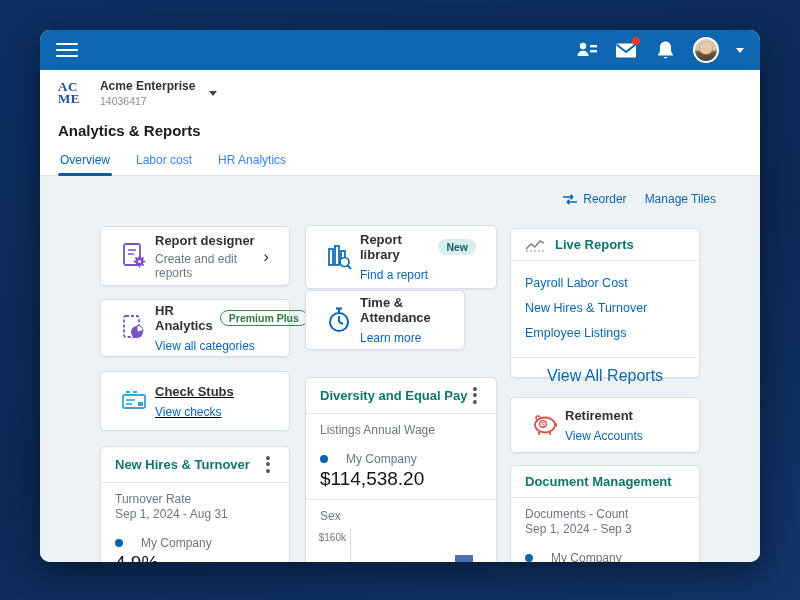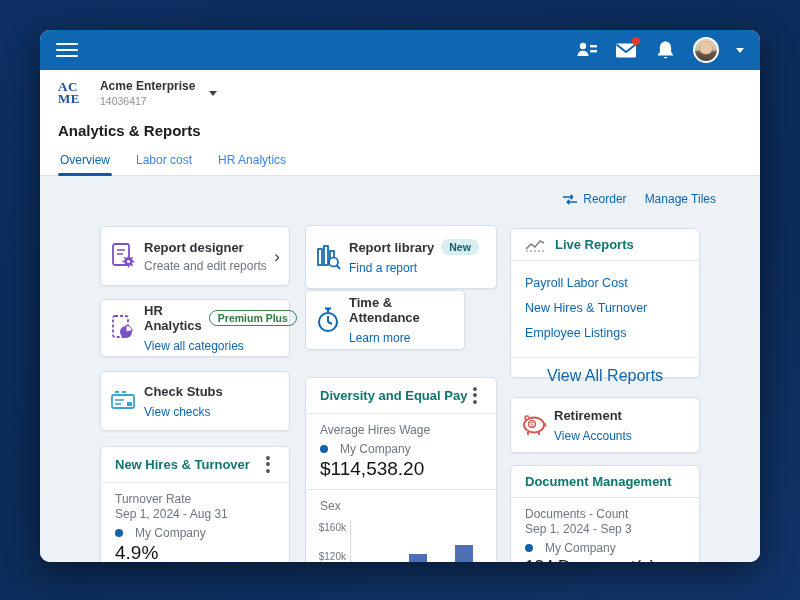--- a/index.html
+++ b/index.html
@@ -49,35 +49,35 @@
 
   
   .content { position:relative; background:#edf2f7; height:400px; }
   .actions { position:absolute; top:16px; right:44px; display:flex; align-items:center; gap:18px;justify-content:center; }
   .action-link { font-size:12px; color:#0c66b2; display:flex; align-items:center; gap:6px; cursor:pointer; }
 
   .card {
     position:absolute; background:#fff; border:1px solid #d9dfe6; border-radius:5px;
     box-shadow:0 1px 2px rgba(20,40,70,.06);
   }
-  .tile { display:flex; align-items:center; padding:10px 9px; }
+  .tile { display:flex; align-items:center; padding:10px 20px; }
   .tile .ic { width:34px; flex:0 0 34px; display:flex; align-items:center; }
   .tile-title { font-size:13px; font-weight:bold; color:#2e3338; display:flex; align-items:center; gap:7px; }
   .tile-sub { font-size:12px; color:#6e7680; margin-top:4px; }
   .tile-link { font-size:12px; color:#0c66b2; margin-top:6px; cursor:pointer; }
   .chev { margin-left:auto; font-size:17px; color:#333; cursor:pointer; line-height:1; }
   .pill-new { background:#d8edf0; color:#135f66; font-size:10.5px; font-weight:bold; padding:2px 8px; border-radius:9px; }
   .pill-premium { border:1px solid #3e8a4f; color:#2f7a40; font-size:10.5px; padding:1px 8px; border-radius:9px; white-space:nowrap; }
 
   .card-header { display:flex; align-items:center; padding:8px 14px; border-bottom:1px solid #e4e8ec; min-height:30px; }
   .card-header .hd { font-size:13px; font-weight:bold; color:#0f766e; }
   .kebab { margin-left:auto; color:#555; font-size:14px; letter-spacing:0; line-height:.45; text-align:center; width:14px; cursor:pointer; }
   .card-body { padding:9px 14px 0; }
   .metric-label, .metric-date, .section-label { font-size:12px; color:#6e7680; line-height:15px; }
-  .series-row { display:flex; align-items:center; gap:12px; margin-top:4px; }
+  .series-row { display:flex; align-items:center; gap:18px; margin-top:14px; }
   .series-dot { width:8px; height:8px; border-radius:50%; background:#1262a8; }
   .series-label { font-size:12px; color:#6e7680; }
   .metric-big { font-size:19px; color:#141414; margin-top:2px; }
   .divider { height:1px; background:#e4e8ec; margin:9px -14px; }
 
   .lr-links { padding:4px 14px 6px; }
   .lr-link { display:block; font-size:12.5px; color:#0c66b2; margin:11px 0; cursor:pointer; }
   .lr-footer { border-top:1px solid #e4e8ec; text-align:center; padding:9px 0; }
   .lr-footer span { font-size:16px; color:#0c66b2; cursor:pointer; }
 
@@ -194,21 +194,21 @@
       </div>
       <div>
         <div class="tile-title">
           <span>HR Analytics</span>
           <span class="pill-premium">Premium Plus</span>
         </div>
         <div class="tile-link">View all categories</div>
       </div>
     </div>
 
-    <div class="card tile" style="left:60px; top:195px; width:190px; height:60px;">
+    <div class="card tile" style="left:60px; top:195px; width:190px; height:60px;text-decoration:underline;">
       <div class="ic">
         <svg width="28" height="26" viewBox="0 0 28 26">
           <rect x="2" y="7" width="22" height="13" rx="1.5" fill="none" stroke="#3aa4d6" stroke-width="1.8"></rect>
           <line x1="5" y1="12" x2="14" y2="12" stroke="#3aa4d6" stroke-width="1.6"></line>
           <line x1="5" y1="16" x2="11" y2="16" stroke="#3aa4d6" stroke-width="1.6"></line>
           <rect x="17" y="14" width="5" height="4" fill="#3aa4d6"></rect>
           <line x1="5" y1="4" x2="9" y2="4" stroke="#3aa4d6" stroke-width="2"></line>
           <line x1="12" y1="4" x2="16" y2="4" stroke="#3aa4d6" stroke-width="2"></line>
         </svg>
       </div>
@@ -269,21 +269,21 @@
         <div class="tile-link">Learn more</div>
       </div>
     </div>
 
     <div class="card" style="left:265px; top:201px; width:192px; height:245px;">
       <div class="card-header">
         <span class="hd">Diversity and Equal Pay</span>
         <span class="kebab">•<br>•<br>•</span>
       </div>
       <div class="card-body">
-        <div class="metric-label">Average Hires Wage</div>
+        <div class="metric-label">Listings Annual Wage</div>
         <div class="series-row">
           <span class="series-dot"></span>
           <span class="series-label">My Company</span>
         </div>
         <div class="metric-big">$114,538.20</div>
         <div class="divider"></div>
         <div class="section-label">Sex</div>
         <div class="chart">
           <div class="y-ticks">
               <div class="y-tick" style="top: 2px;">$160k</div>

